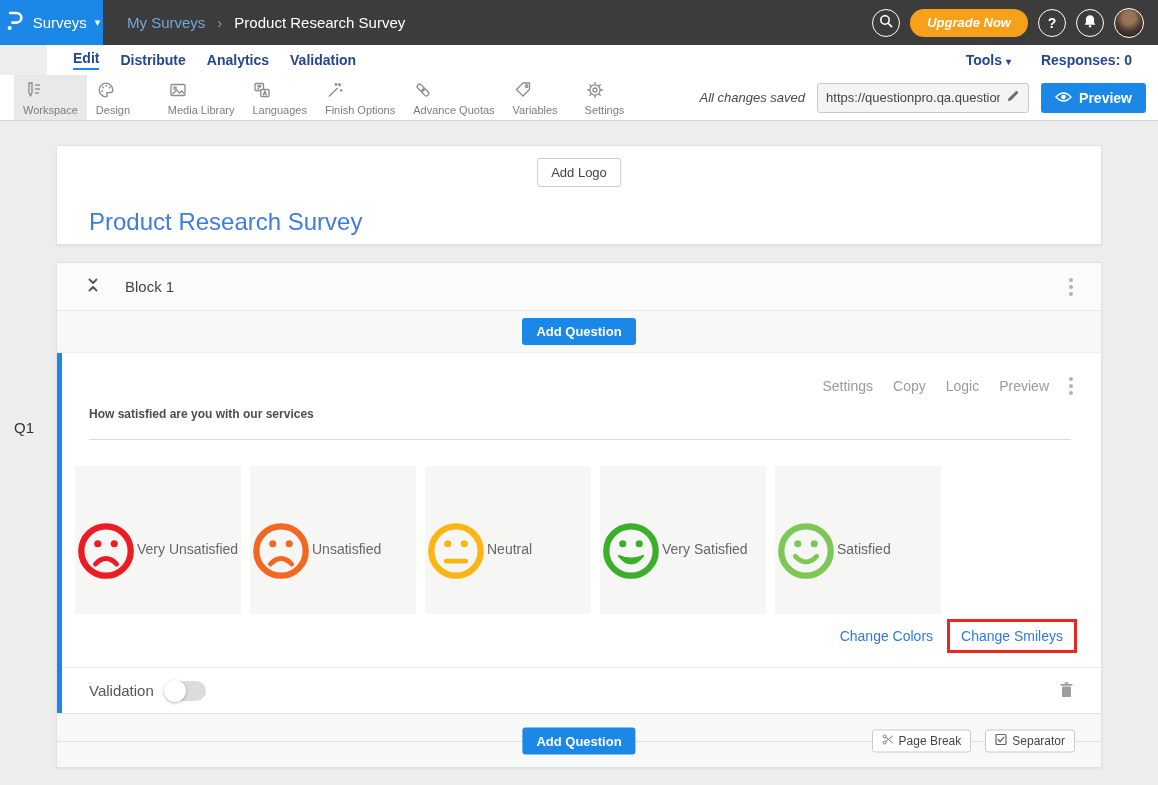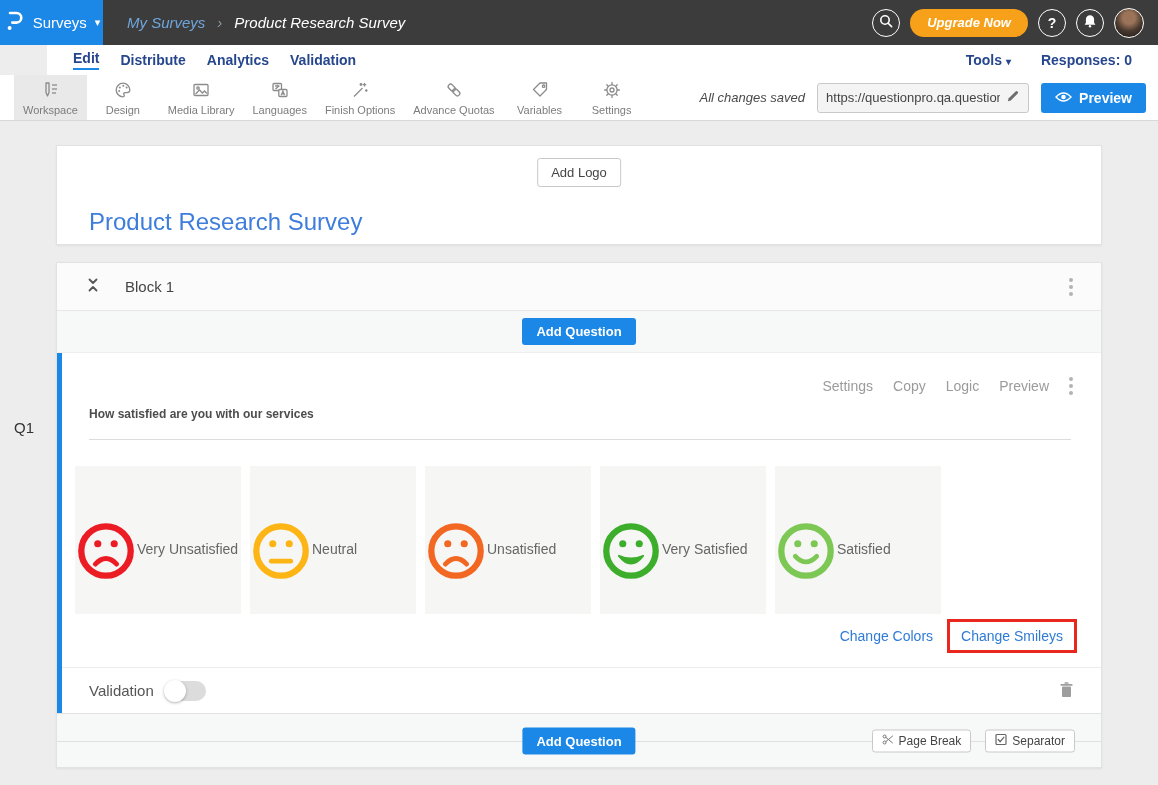--- a/index.html
+++ b/index.html
@@ -4,41 +4,41 @@
 <style>
   * { margin:0; padding:0; box-sizing:border-box; }
   html,body { width:1158px; height:785px; }
   body { font-family:"Liberation Sans", sans-serif; background:#ededee; overflow:hidden; }
   .page { position:relative; width:1158px; height:785px; }
 
   
   .topnav { height:45px; background:#3c3c3c; display:flex; align-items:center; padding-right:14px; }
   .brand { width:103px; height:45px; background:#1b87e6; display:flex; align-items:center; justify-content:center; gap:8px; color:#fff; font-size:15px; cursor:pointer; }
   .brand .caret { font-size:11px; }
-  .breadcrumb { display:flex; align-items:flex-start; gap:12px; margin-left:24px; font-size:15px;font-style:italic; }
+  .breadcrumb { display:flex; align-items:flex-start; gap:12px; margin-left:24px; font-size:15px; }
   .crumb-parent { color:#6fa7dc; cursor:pointer; }
   .crumb-sep { color:#8a9aa5; font-size:15px; }
   .crumb-current { color:#fff; }
   .nav-right { margin-left:auto; display:flex; align-items:center; gap:10px; }
   .circle-btn { width:28px; height:28px; border:1.5px solid #fff; border-radius:50%; background:transparent; display:flex; align-items:center; justify-content:center; color:#fff; font-weight:bold; font-size:14px; cursor:pointer; }
   .upgrade { background:#f7a11a; color:#fff; font-weight:700; font-size:13px; height:28px; padding:0 17px; border-radius:14px; border:none; cursor:pointer;font-style:italic; }
   .avatar { width:30px; height:30px; border-radius:50%; cursor:pointer; border:1.5px solid #fff;
             background:radial-gradient(circle at 50% 32%, #9a7358 0 26%, #4a3a30 55%, #191513 100%); }
 
   
   .tabbar { height:30px; background:#fff; display:flex; align-items:center; padding:0 26px 0 26px; gap:21px; font-size:14px; font-weight:700; color:#26478d;margin-left:47px; }
   .tab { cursor:pointer; }
   .tab.active { border-bottom:2px solid #1b87e6; padding-bottom:2px; }
   .tabbar-right { margin-left:auto; display:flex; align-items:center; gap:30px; padding-right:0; }
   .tools { cursor:pointer; }
   .tools .caret { font-size:10px; }
 
   
   .toolbar { height:46px; background:#fff; border-bottom:1px solid #d9d9d9; display:flex; align-items:stretch; padding-left:14px; }
-  .tool { min-width:72px; padding:16px 9px; display:flex; flex-direction:column; align-items:center; justify-content:center; gap:2px; font-size:11px; color:#7c7c7c; cursor:pointer; }
+  .tool { min-width:72px; padding:16px 9px; display:flex; flex-direction:column; justify-content:center; gap:2px; font-size:11px; color:#7c7c7c; cursor:pointer; }
   .tool.active { background:#e9e9e9; }
   .tool svg { stroke:#8b8b8b; fill:none; stroke-width:1.3; }
   .toolbar-right { margin-left:auto; display:flex; align-items:center; gap:12px; padding-right:12px; }
   .save-status { font-style:italic; font-size:13px; color:#4a4a4a; }
   .url-box { width:212px; height:30px; background:#f4f4f4; border:1px solid #c9c9c9; border-radius:3px; display:flex; align-items:center; padding:0 8px; gap:6px; }
   .url-box input { flex:1; min-width:0; border:none; background:transparent; font-size:13px; color:#444; font-family:"Liberation Sans",sans-serif; }
   .pencil-btn { background:none; border:none; cursor:pointer; display:flex; }
   .preview-btn { height:30px; background:#1b87e6; color:#fff; border:none; border-radius:3px; font-size:14px; font-weight:600; padding:0 14px; display:flex; align-items:center; gap:7px; cursor:pointer; }
 
   
@@ -316,42 +316,42 @@
                 <g stroke="#EC1C24" stroke-linecap="round" stroke-linejoin="round" stroke-width="5" fill="none">
                   <path d="M21 45.5 Q32 34 43 45.5"></path>
                 </g>
               </svg>
             </span>
           <span class="tile-label">Very Unsatisfied</span>
         </div>
         <div class="tile">
           <span class="smiley">
               <svg width="62" height="62" viewBox="0 0 64 64">
+                <circle cx="32" cy="32" r="25.5" fill="none" stroke="#F26822" stroke-width="6.5"></circle>
+                <circle cx="23.5" cy="24.5" r="3.7" fill="#F26822"></circle>
+                <circle cx="40.5" cy="24.5" r="3.7" fill="#F26822"></circle>
+                <g stroke="#F26822" stroke-linecap="round" stroke-linejoin="round" stroke-width="5" fill="none">
+                  <path d="M21 45.5 Q32 34 43 45.5"></path>
+                </g>
+              </svg>
+            </span>
+          <span class="tile-label">Unsatisfied</span>
+        </div>
+        <div class="tile">
+          <span class="smiley">
+              <svg width="62" height="62" viewBox="0 0 64 64">
                 <circle cx="32" cy="32" r="25.5" fill="none" stroke="#FDB415" stroke-width="6.5"></circle>
                 <circle cx="23.5" cy="24.5" r="3.7" fill="#FDB415"></circle>
                 <circle cx="40.5" cy="24.5" r="3.7" fill="#FDB415"></circle>
                 <g stroke="#FDB415" stroke-linecap="round" stroke-linejoin="round" stroke-width="5" fill="none">
                   <path d="M22 42.5 L42 42.5"></path>
                 </g>
               </svg>
             </span>
           <span class="tile-label">Neutral</span>
-        </div>
-        <div class="tile">
-          <span class="smiley">
-              <svg width="62" height="62" viewBox="0 0 64 64">
-                <circle cx="32" cy="32" r="25.5" fill="none" stroke="#F26822" stroke-width="6.5"></circle>
-                <circle cx="23.5" cy="24.5" r="3.7" fill="#F26822"></circle>
-                <circle cx="40.5" cy="24.5" r="3.7" fill="#F26822"></circle>
-                <g stroke="#F26822" stroke-linecap="round" stroke-linejoin="round" stroke-width="5" fill="none">
-                  <path d="M21 45.5 Q32 34 43 45.5"></path>
-                </g>
-              </svg>
-            </span>
-          <span class="tile-label">Unsatisfied</span>
         </div>
         <div class="tile">
           <span class="smiley">
               <svg width="62" height="62" viewBox="0 0 64 64">
                 <circle cx="32" cy="32" r="25.5" fill="none" stroke="#3DAE2B" stroke-width="6.5"></circle>
                 <circle cx="23.5" cy="24.5" r="3.7" fill="#3DAE2B"></circle>
                 <circle cx="40.5" cy="24.5" r="3.7" fill="#3DAE2B"></circle>
                 <g stroke="#3DAE2B" stroke-linecap="round" stroke-linejoin="round" stroke-width="2" fill="#3DAE2B">
                   <path d="M19.5 37 Q32 42.5 44.5 37 Q32 53 19.5 37 Z"></path>
                 </g>

